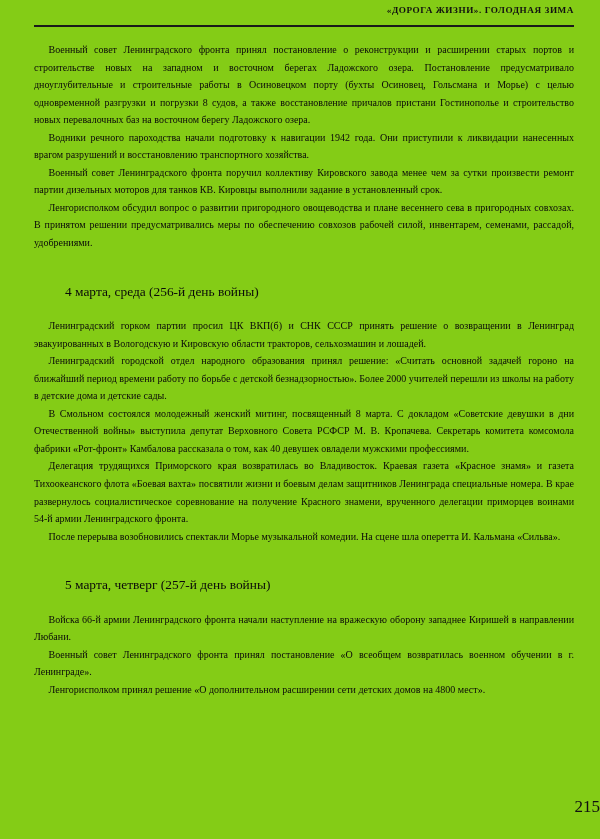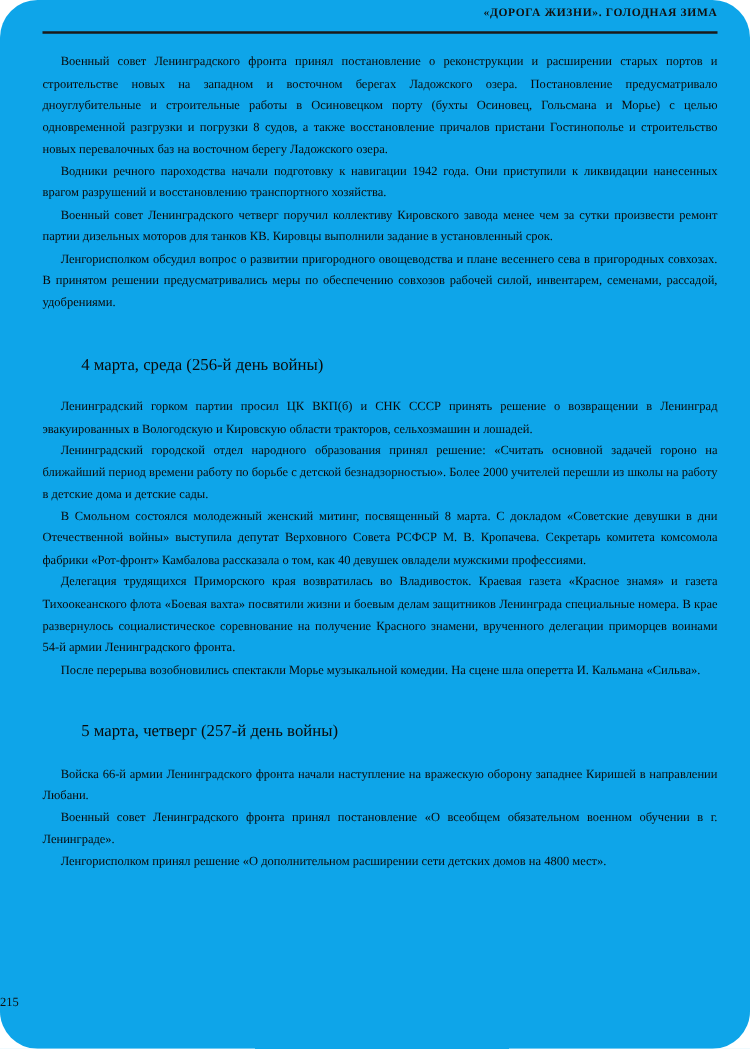--- a/index.html
+++ b/index.html
@@ -4,26 +4,25 @@
 <style>
   html, body {
     margin: 0;
     padding: 0;
     background: #ffffff;
   }
   .page {
     position: relative;
     width: 600px;
     height: 839px;
-    background: #0ea5e9;
+    background: #84cc16;
     box-sizing: border-box;
     font-family: "Liberation Serif", "DejaVu Serif", serif;
     color: #0a0a0a;
     overflow: hidden;
-    border-radius: 30px;
   }
 
   
   .runhead {
     position: absolute;
     left: 34px;
     right: 26px;
     top: 5px;
     text-align: right;
     font-size: 9.2px;
@@ -74,56 +73,56 @@
   .gap-before-head { height: 31px; }
   .gap-after-head  { height: 17px; }
   .head-para { text-indent: 3.4em; }
 
   
   .folio {
     position: absolute;
     left: 0;
     right: 0;
     top: 797px;
-    text-align: left;
-    font-size: 10px;
+    text-align: right;
+    font-size: 17px;
     color: #101010;
   }
 </style>
 </head>
 <body>
 
 <div class="page">
 
   <div class="runhead">«ДОРОГА ЖИЗНИ». ГОЛОДНАЯ ЗИМА</div>
 
   <div class="rule"></div>
 
   <div class="content">
 
     <p class="para">Военный совет Ленинградского фронта принял постановление о реконструкции и расши­рении старых портов и строительстве новых на западном и восточном берегах Ладожского озе­ра. Постановление предусматривало дноуглубительные и строительные работы в Осиновец­ком порту (бухты Осиновец, Гольсмана и Морье) с целью одновременной разгрузки и погруз­ки 8 судов, а также восстановление причалов пристани Гостинополье и строительство новых перевалочных баз на восточном берегу Ладожского озера.</p>
     <p class="para">Водники речного пароходства начали подготовку к навигации 1942 года. Они приступили к ликвидации нанесенных врагом разрушений и восстановлению транспортного хозяйства.</p>
-    <p class="para">Военный совет Ленинградского четверг поручил коллективу Кировского завода менее чем за сутки произвести ремонт партии дизельных моторов для танков КВ. Кировцы выполнили задание в установленный срок.</p>
+    <p class="para">Военный совет Ленинградского фронта поручил коллективу Кировского завода менее чем за сутки произвести ремонт партии дизельных моторов для танков КВ. Кировцы выполнили задание в установленный срок.</p>
     <p class="para">Ленгорисполком обсудил вопрос о развитии пригородного овощеводства и плане весенне­го сева в пригородных совхозах. В принятом решении предусматривались меры по обеспече­нию совхозов рабочей силой, инвентарем, семенами, рассадой, удобрениями.</p>
 
     <div class="gap-before-head"></div>
     <h2 class="dayhead">4 марта, среда (256-й день войны)</h2>
     <div class="gap-after-head"></div>
 
     <p class="para">Ленинградский горком партии просил ЦК ВКП(б) и СНК СССР принять решение о воз­вращении в Ленинград эвакуированных в Вологодскую и Кировскую области тракторов, сель­хозмашин и лошадей.</p>
     <p class="para">Ленинградский городской отдел народного образования принял решение: «Считать ос­новной задачей гороно на ближайший период времени работу по борьбе с детской безнадзор­ностью». Более 2000 учителей перешли из школы на работу в детские дома и детские сады.</p>
     <p class="para">В Смольном состоялся молодежный женский митинг, посвященный 8 марта. С докладом «Советские девушки в дни Отечественной войны» выступила депутат Верховного Совета РСФСР М. В. Кропачева. Секретарь комитета комсомола фабрики «Рот-фронт» Камбалова рассказала о том, как 40 девушек овладели мужскими профессиями.</p>
     <p class="para">Делегация трудящихся Приморского края возвратилась во Владивосток. Краевая газета «Красное знамя» и газета Тихоокеанского флота «Боевая вахта» посвятили жизни и боевым де­лам защитников Ленинграда специальные номера. В крае развернулось социалистическое со­ревнование на получение Красного знамени, врученного делегации приморцев воинами 54-й армии Ленинградского фронта.</p>
     <p class="para">После перерыва возобновились спектакли Морье музыкальной комедии. На сцене шла оперетта И. Кальмана «Сильва».</p>
 
     <div class="gap-before-head"></div>
     <h2 class="dayhead">5 марта, четверг (257-й день войны)</h2>
     <div class="gap-after-head"></div>
 
     <p class="para head-para">Войска 66-й армии Ленинградского фронта начали наступление на вражескую обо­рону западнее Киришей в направлении Любани.</p>
-    <p class="para">Военный совет Ленинградского фронта принял постановление «О всеобщем обязательном военном обучении в г. Ленинграде».</p>
+    <p class="para">Военный совет Ленинградского фронта принял постановление «О всеобщем возвратилась военном обучении в г. Ленинграде».</p>
     <p class="para">Ленгорисполком принял решение «О дополнительном расширении сети детских домов на 4800 мест».</p>
 
   </div>
 
   <div class="folio">215</div>
 
 </div>
 
 </body></html>

